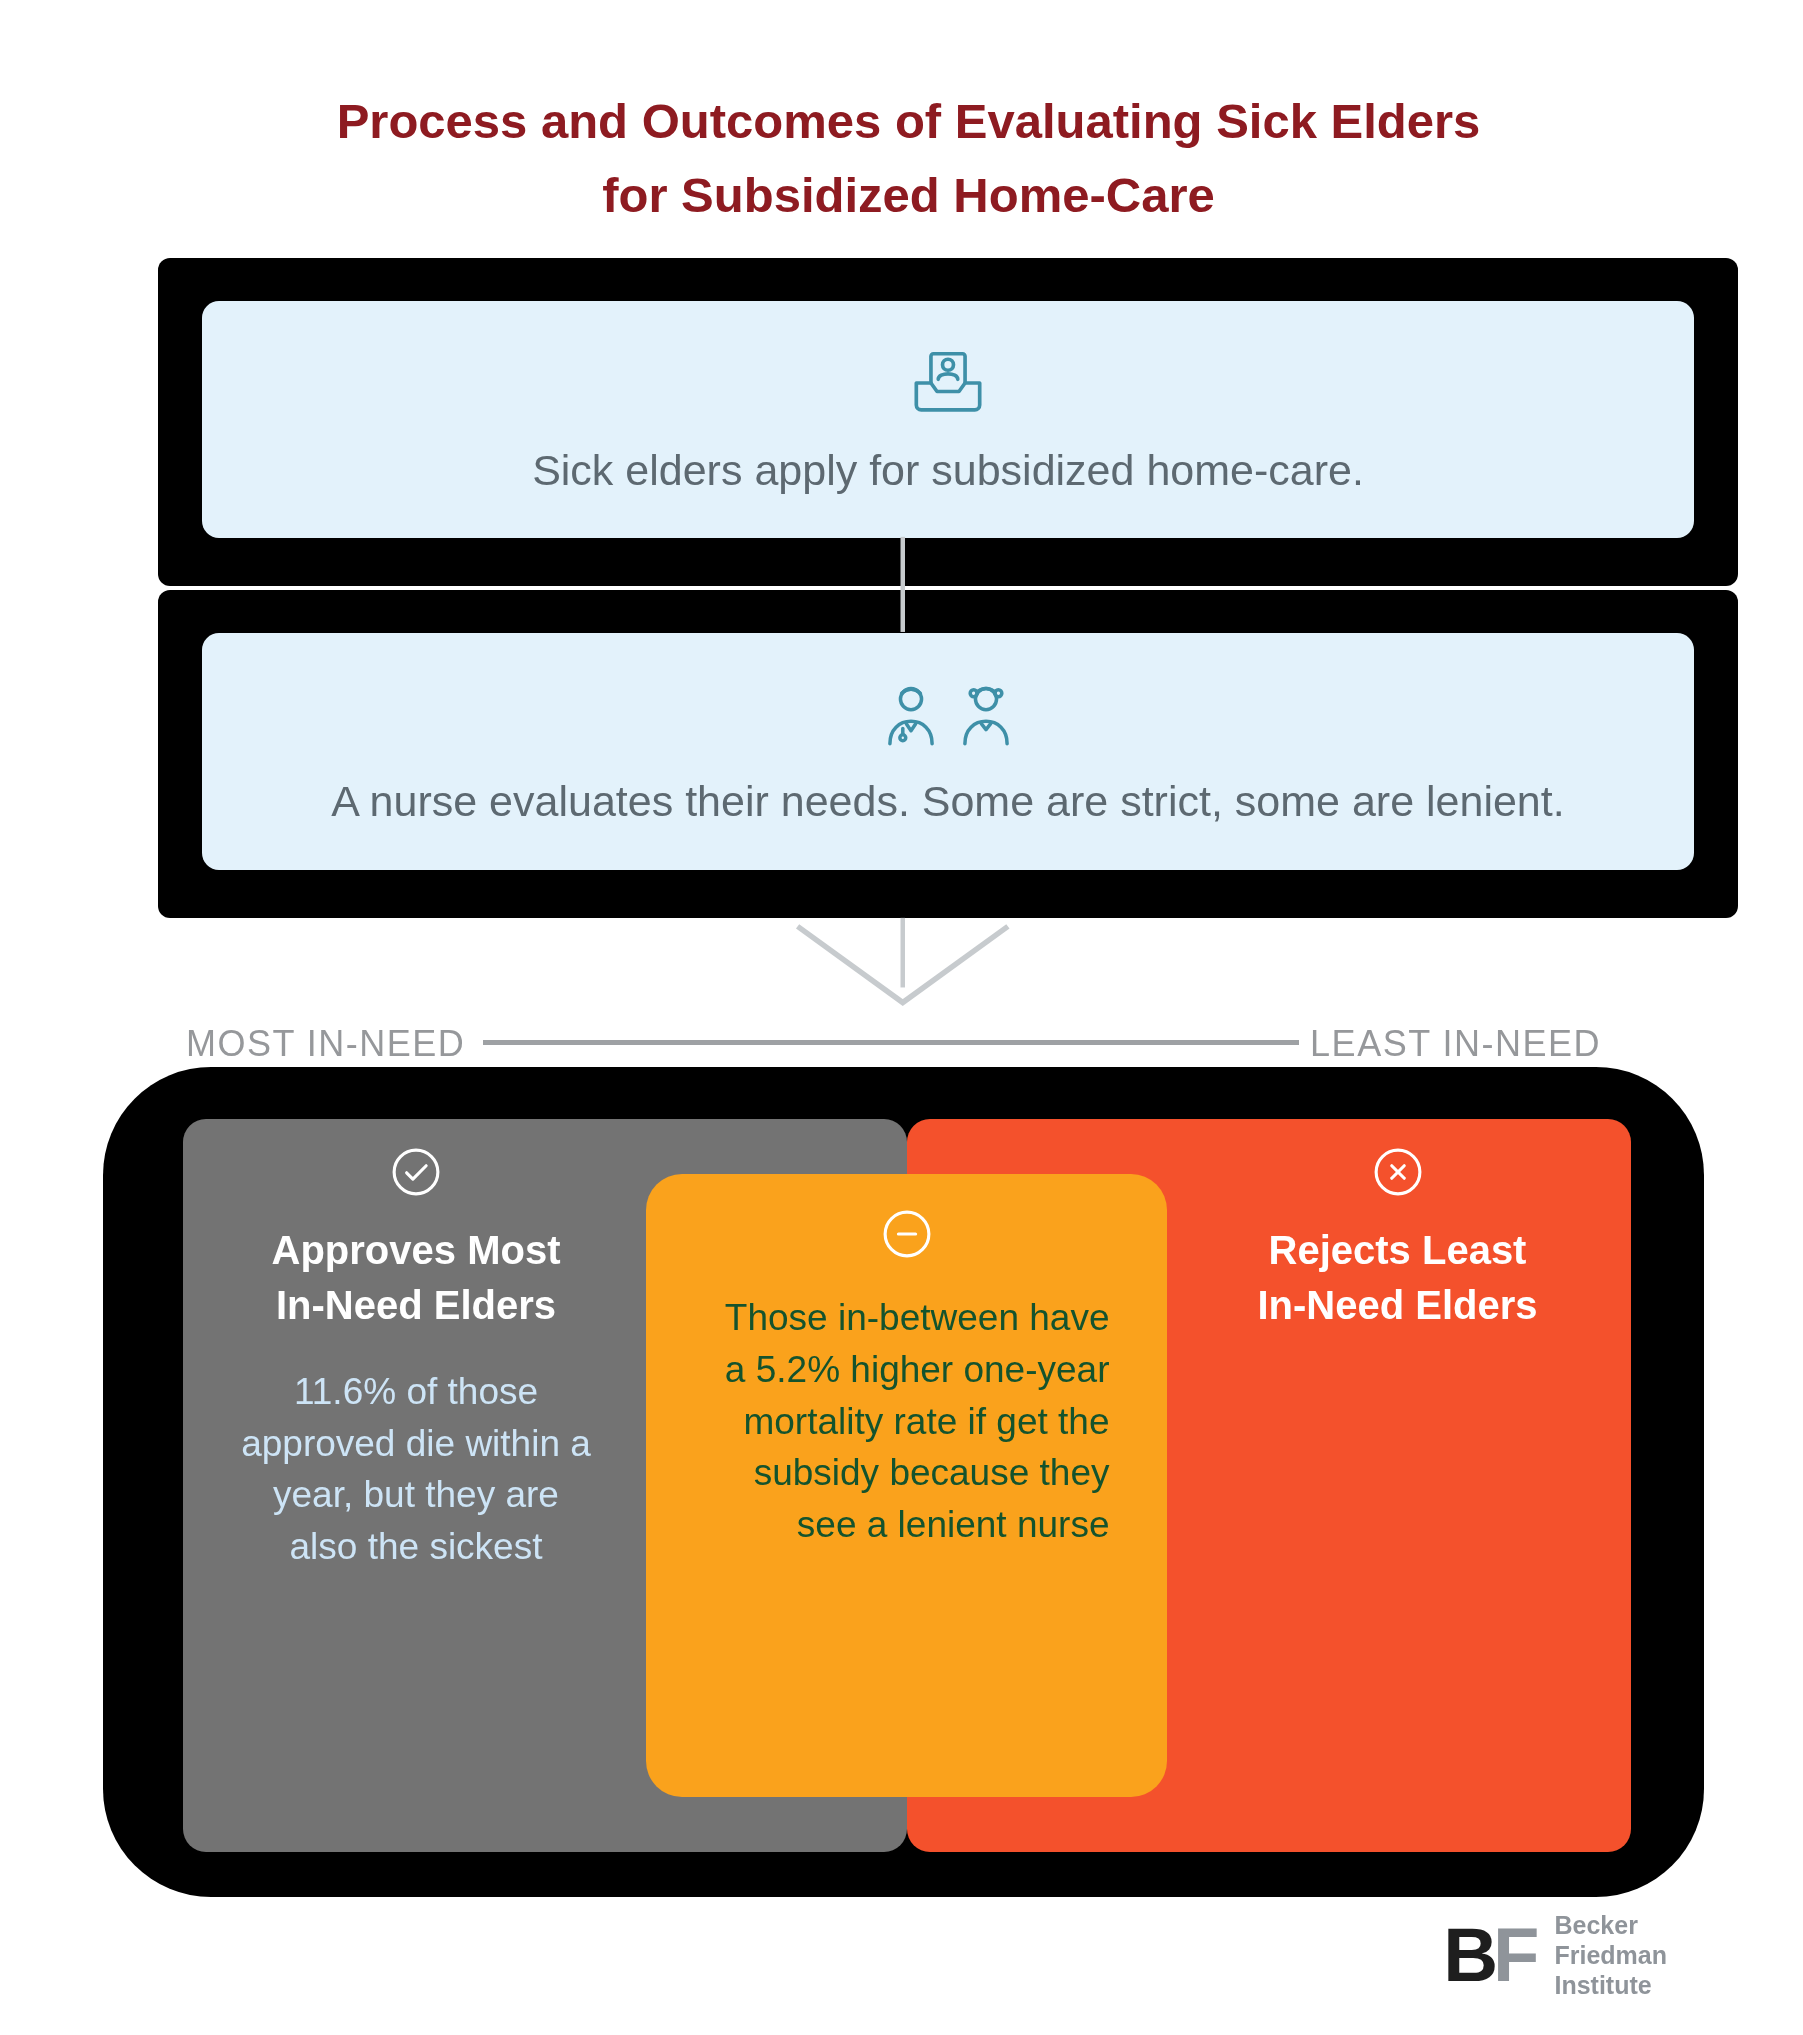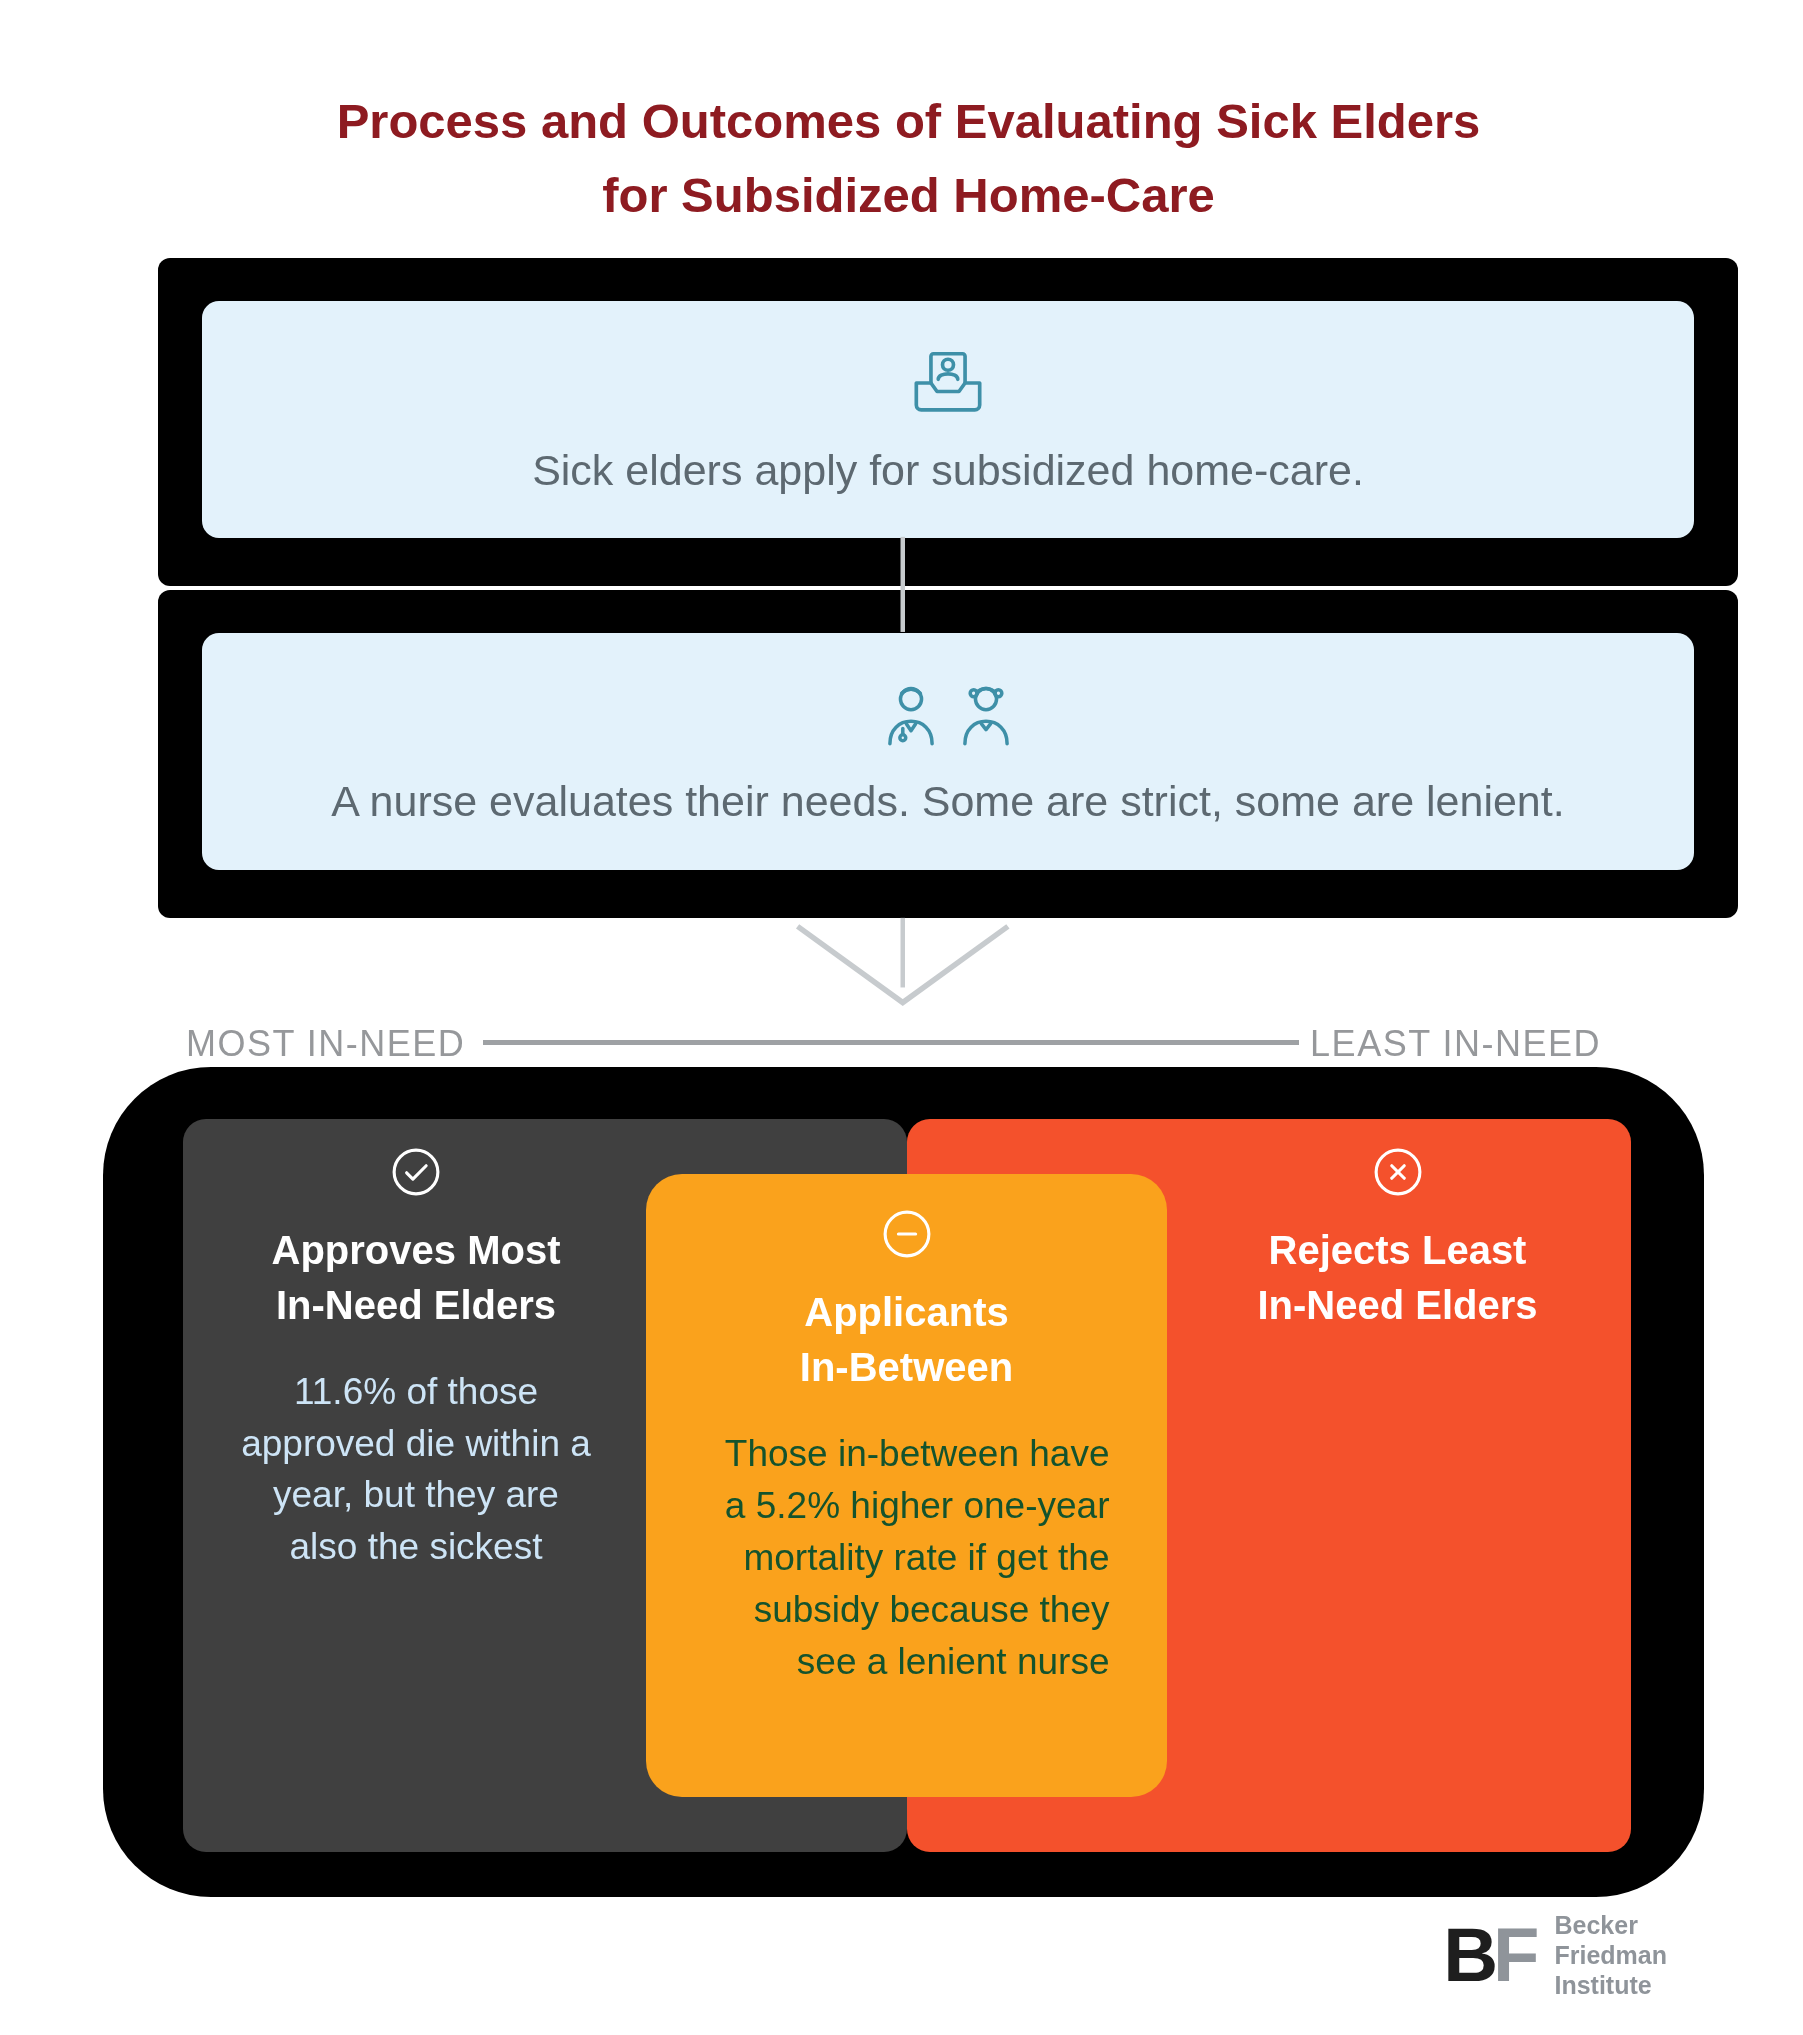--- a/index.html
+++ b/index.html
@@ -140,21 +140,21 @@
     <line x1="1803" y1="1833" x2="1803" y2="1972" stroke="#C7CBCE" stroke-width="9"></line>
     <polyline points="1593,1850 1803,2002 2013,1850" fill="none" stroke="#C7CBCE" stroke-width="11"></polyline>
   </svg>
 
   <div class="scale-label" id="label-most">MOST IN-NEED</div>
   <div class="scale-line"></div>
   <div class="scale-label" id="label-least">LEAST IN-NEED</div>
 
   <div id="outcomes">
 
-    <div class="card" id="card-approved" style="background-color: #404040;">
+    <div class="card" id="card-approved" style="background-color: #737373;">
       <div class="card-content">
         <span class="card-icon">
           <svg width="50" height="50" viewBox="0 0 64 64" fill="none" stroke="#ffffff" stroke-width="4" stroke-linecap="round" stroke-linejoin="round">
             <circle cx="32" cy="32" r="28"></circle>
             <path d="M20 33 l8 8 l17 -17"></path>
           </svg>
         </span>
         <div class="card-title">Approves Most
 In-Need Elders</div>
         <div class="card-body">11.6% of those approved die within a year, but they are also the sickest</div>
@@ -176,22 +176,20 @@
     </div>
 
     <div class="card" id="card-between" style="background-color: rgb(250, 162, 28);">
       <div class="card-content">
         <span class="card-icon">
           <svg width="50" height="50" viewBox="0 0 64 64" fill="none" stroke="#ffffff" stroke-width="4" stroke-linecap="round" stroke-linejoin="round">
             <circle cx="32" cy="32" r="28"></circle>
             <path d="M21 32 L43 32"></path>
           </svg>
         </span>
-        <div class="card-title">Applicants
-In-Between</div>
         <div class="card-body">Those in-between have a 5.2% higher one-year mortality rate if get the subsidy because they see a lenient nurse</div>
       </div>
     </div>
 
   </div>
 
   <div class="logo">
     <div class="logo-mark"><span class="b">B</span><span class="f">F</span></div>
     <div class="logo-text">
       <div>Becker</div>

